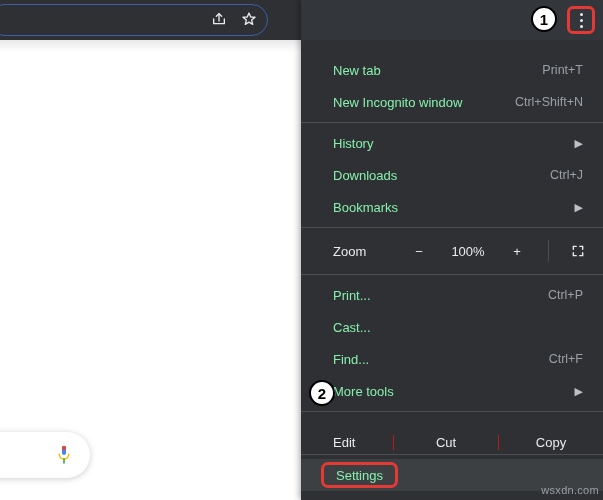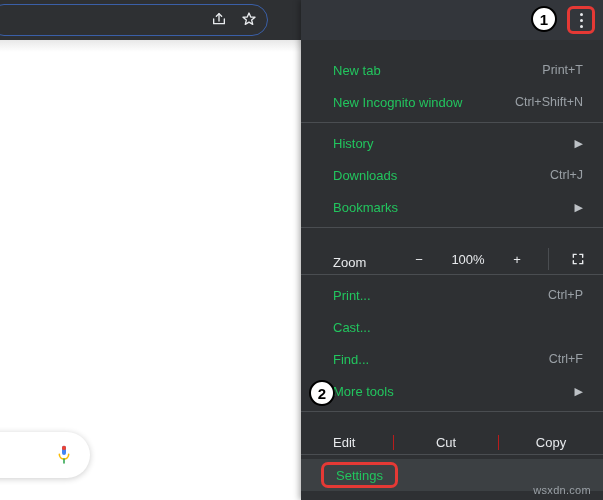--- a/index.html
+++ b/index.html
@@ -18,49 +18,49 @@
 
   
   .menu { position:absolute; right:0; top:0; width:302px; height:500px; background:#2e3033; box-shadow:-2px 0 6px rgba(0,0,0,.3); }
   .menu-topbar { height:40px; display:flex; align-items:center; justify-content:flex-end; padding-right:0px; background:rgba(60,65,75,.35); }
   .kebab-hit { width:44px; height:40px; display:flex; align-items:center; justify-content:center; }
   .kebab-box { width:28px; height:28px; border:3px solid #e53935; border-radius:6px; display:flex; align-items:center; justify-content:center; }
   .kebab-dots { display:flex; flex-direction:column; gap:3px; }
   .kebab-dots span { width:3px; height:3px; border-radius:50%; background:#e8eaed; }
 
   .row { display:flex; align-items:center; height:32px; padding:0 20px 0 32px; justify-content:space-between; cursor:default; }
-  .row .lbl { color:#22c55e; }
+  .row .lbl { color:#86efac; }
   .row .sc  { color:#9aa0a6; font-size:12.5px; }
 
   .sep { height:1px; background:#4a4d51; margin:4px 0; }
 
   .submenu-arrow { color:#bdc1c6; font-size:11px; }
 
-  .zoom-row { display:flex; align-items:flex-end; height:38px; padding:0 18px 0 32px; }
+  .zoom-row { display:flex; align-items:center; height:38px; padding:0 18px 0 32px; }
   .zoom-row .zlabel { flex:0 0 auto; }
   .zoom-ctrls { flex:1 1 auto; display:flex; align-items:center; justify-content:flex-end; gap:18px; }
   .zbtn { color:#e8eaed; width:18px; text-align:center; }
   .zval { width:44px; text-align:center; }
   .zdiv { width:1px; height:22px; background:#4a4d51; margin:0 4px; }
   .fs-icon svg { width:14px; height:14px; display:block; }
 
   .edit-row { display:flex; align-items:flex-end; height:34px; }
   .edit-label { flex:0 0 92px; display:flex; align-items:center; padding-left:32px; }
   .edit-cells { flex:1 1 auto; display:flex; }
   .edit-cells .cell { flex:1 1 0; display:flex; align-items:center; justify-content:center; border-left:1px solid #b91c1c; }
 
   .row.hl { background:#3c4043; }
   .settings-box { display:inline-flex; align-items:center; height:26px; padding:0 12px; margin-left:-12px; border:3px solid #e53935; border-radius:7px; }
 
   
   .callout { position:absolute; width:26px; height:26px; border-radius:50%; background:#fff; border:2px solid #000; color:#000; font-weight:700; font-size:15px; display:flex; align-items:center; justify-content:center; z-index:20; }
   .callout.c1 { top:6px; right:46px; }
   .callout.c2 { top:380px; left:309px; }
 
-  .watermark { position:absolute; right:12px; bottom:4px; font-size:11px; color:#9aa0a6; letter-spacing:.3px; }
+  .watermark { position:absolute; right:4px; bottom:4px; font-size:11px; color:#9aa0a6; letter-spacing:.3px; }
 </style>
 </head>
 <body>
 <div class="stage">
 
   <div class="page-left">
     <div class="toolbar-bg"></div>
     <div class="omnibox-wrap">
       <span>
         <svg viewBox="0 0 24 24" fill="none" stroke="#e8eaed" stroke-width="2" stroke-linecap="round" stroke-linejoin="round">

